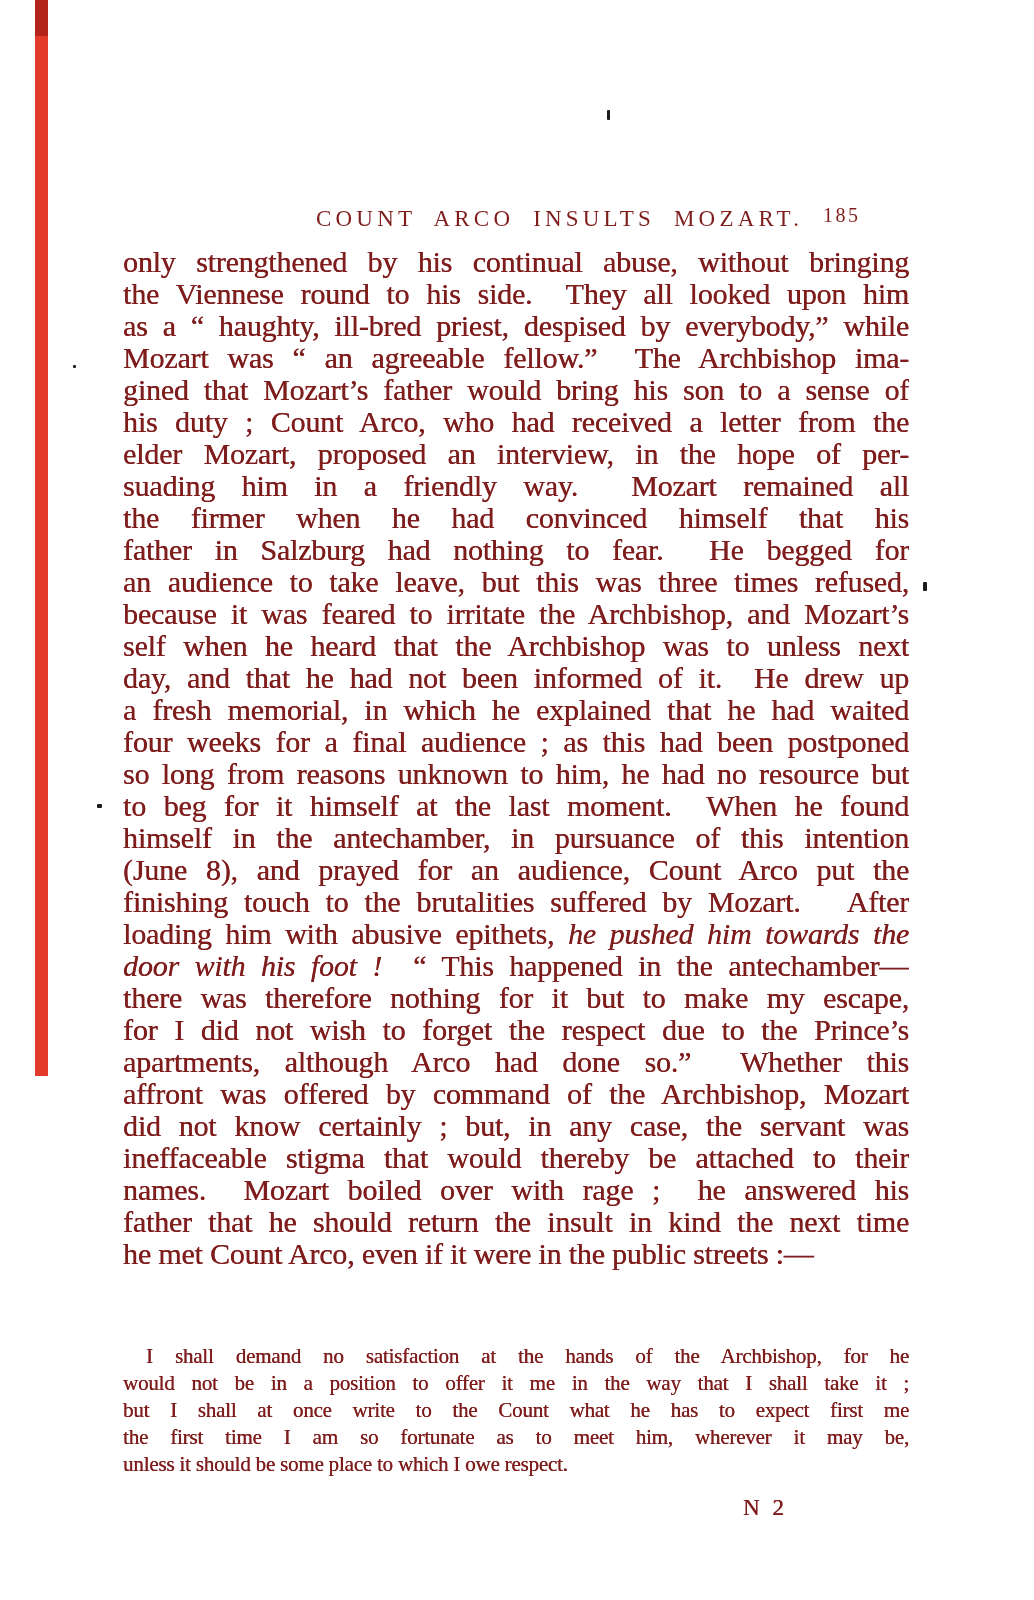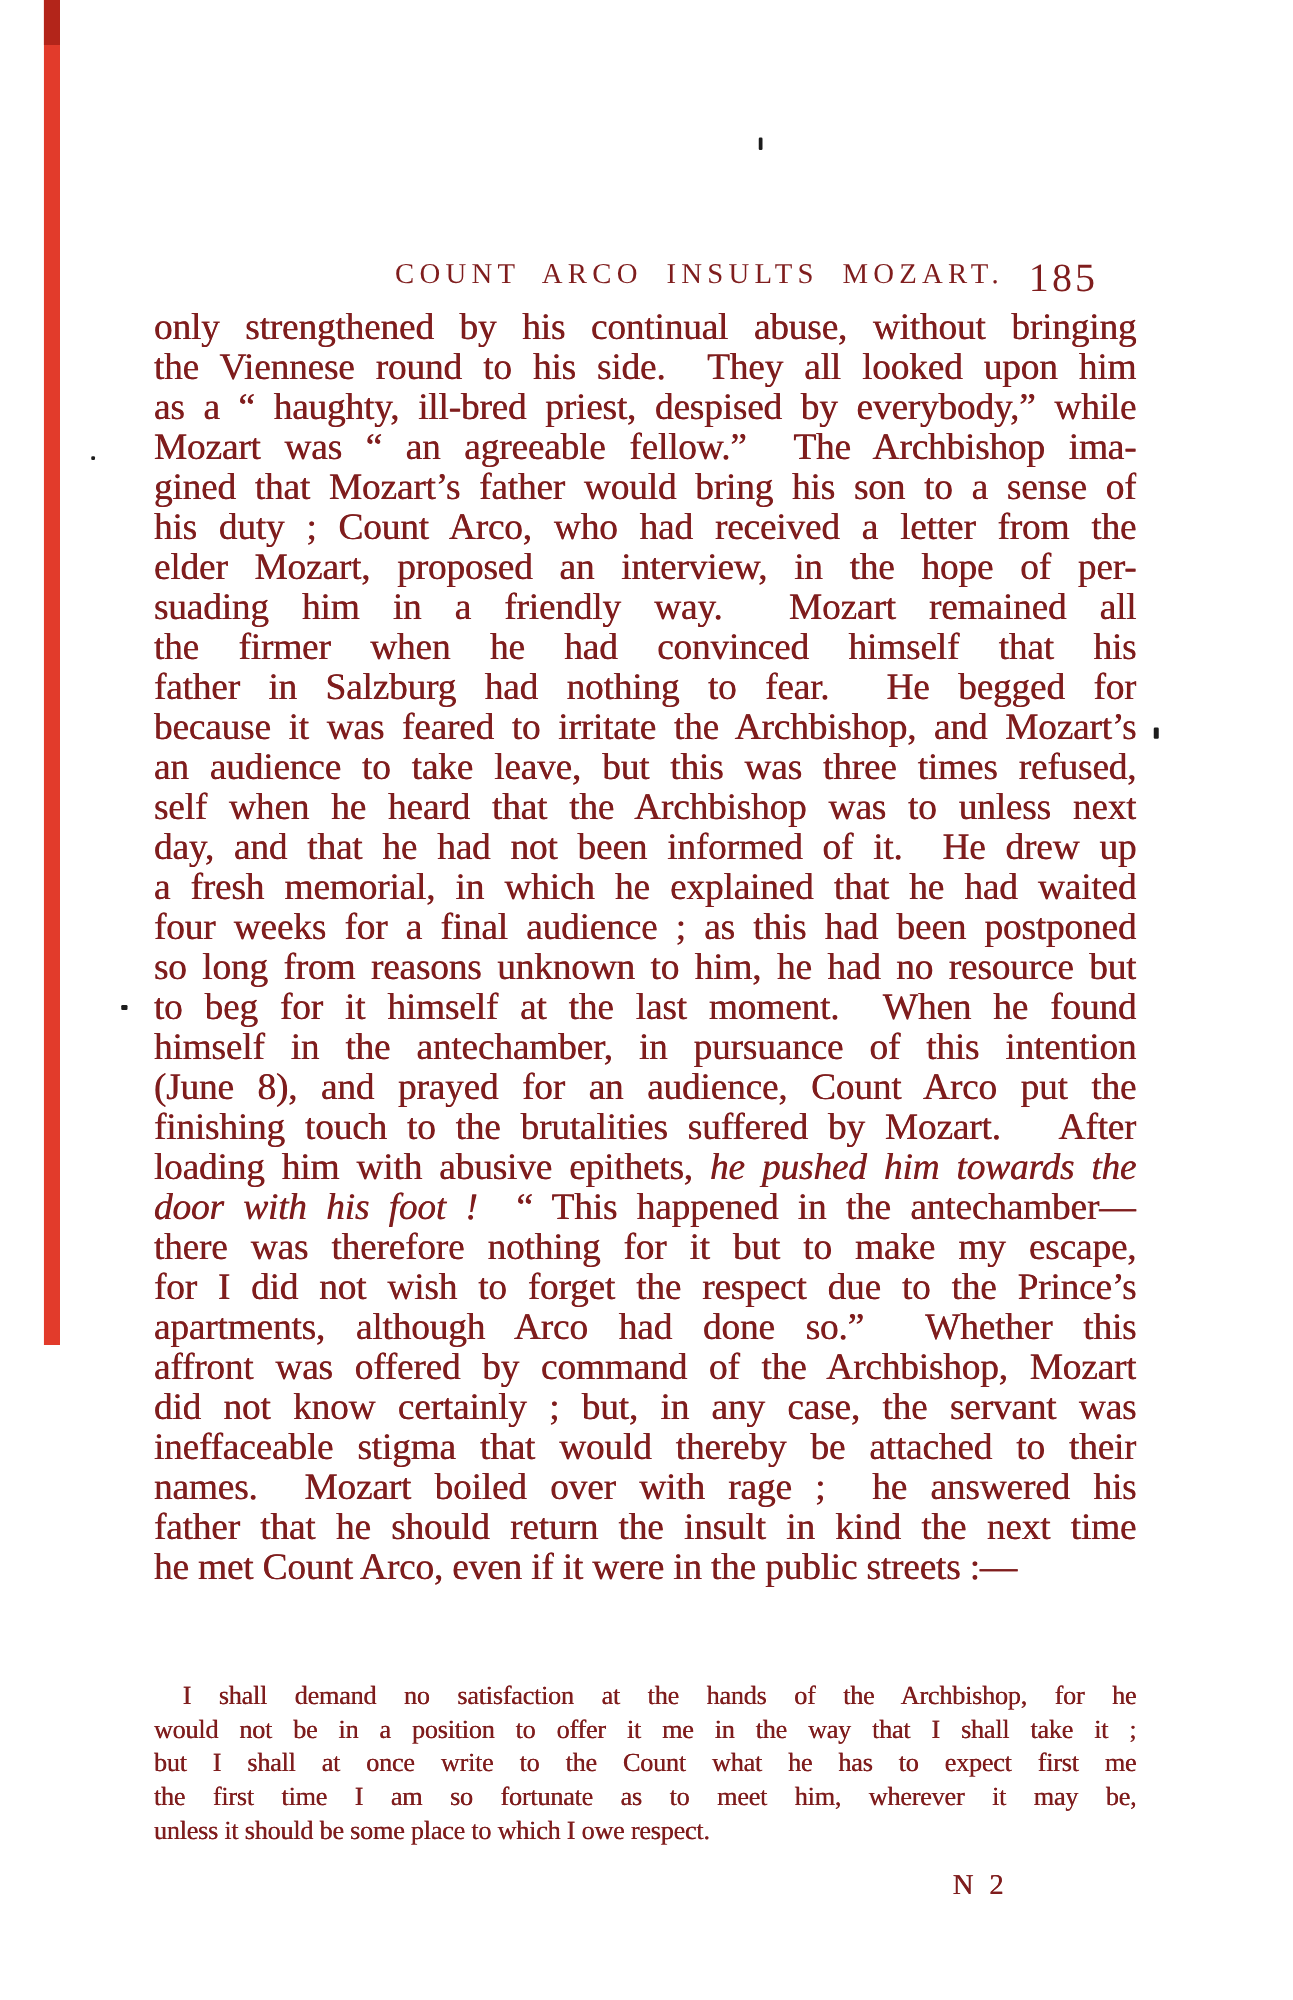--- a/index.html
+++ b/index.html
@@ -25,21 +25,21 @@
     position: absolute;
     left: 281px; top: 206px;
     font-size: 23px;
     letter-spacing: 4.2px;
     word-spacing: 9px;
     white-space: pre;
   }
   .page-number {
     position: absolute;
     left: 788px; top: 204px;
-    font-size: 32px;
+    font-size: 20px;
     letter-spacing: 2.5px;
   }
 
   
   .body-text {
     position: absolute;
     left: 88px; top: 246px;
     width: 786px;
     font-size: 30px;
     line-height: 32px;
@@ -65,21 +65,21 @@
     text-align: justify;
     text-align-last: justify;
     overflow: hidden;
   }
   .line.no-just { text-align-last: auto; }
   .line.indent { text-indent: 23px; }
   em { }
 
   .signature {
     position: absolute;
-    left: 727px; top: 1495px;
+    left: 708px; top: 1495px;
     font-size: 23px;
     word-spacing: 7px;
     text-shadow: 0.3px 0 0 currentColor;
     white-space: pre;
   }
 
   .speck {
     position: absolute;
     background: #1c1c1c;
     border-radius: 1px;
@@ -102,22 +102,22 @@
       <div class="line"><span>only strengthened by his continual abuse, without bringing</span></div>
       <div class="line"><span>the Viennese round to his side.  They all looked upon him</span></div>
       <div class="line"><span>as a “ haughty, ill-bred priest, despised by everybody,” while</span></div>
       <div class="line"><span>Mozart was “ an agreeable fellow.”  The Archbishop ima-</span></div>
       <div class="line"><span>gined that Mozart’s father would bring his son to a sense of</span></div>
       <div class="line"><span>his duty ; Count Arco, who had received a letter from the</span></div>
       <div class="line"><span>elder Mozart, proposed an interview, in the hope of per-</span></div>
       <div class="line"><span>suading him in a friendly way.  Mozart remained all</span></div>
       <div class="line"><span>the firmer when he had convinced himself that his</span></div>
       <div class="line"><span>father in Salzburg had nothing to fear.  He begged for</span></div>
+      <div class="line"><span>an audience to take leave, but this was three times refused,</span></div>
       <div class="line"><span>because it was feared to irritate the Archbishop, and Mozart’s</span></div>
-      <div class="line"><span>an audience to take leave, but this was three times refused,</span></div>
       <div class="line"><span>self when he heard that the Archbishop was to unless next</span></div>
       <div class="line"><span>day, and that he had not been informed of it.  He drew up</span></div>
       <div class="line"><span>a fresh memorial, in which he explained that he had waited</span></div>
       <div class="line"><span>four weeks for a final audience ; as this had been postponed</span></div>
       <div class="line"><span>so long from reasons unknown to him, he had no resource but</span></div>
       <div class="line"><span>to beg for it himself at the last moment.  When he found</span></div>
       <div class="line"><span>himself in the antechamber, in pursuance of this intention</span></div>
       <div class="line"><span>(June 8), and prayed for an audience, Count Arco put the</span></div>
       <div class="line"><span>finishing touch to the brutalities suffered by Mozart.   After</span></div>
       <div class="line"><span>loading him with abusive epithets, </span><em>he pushed him towards the</em></div>

